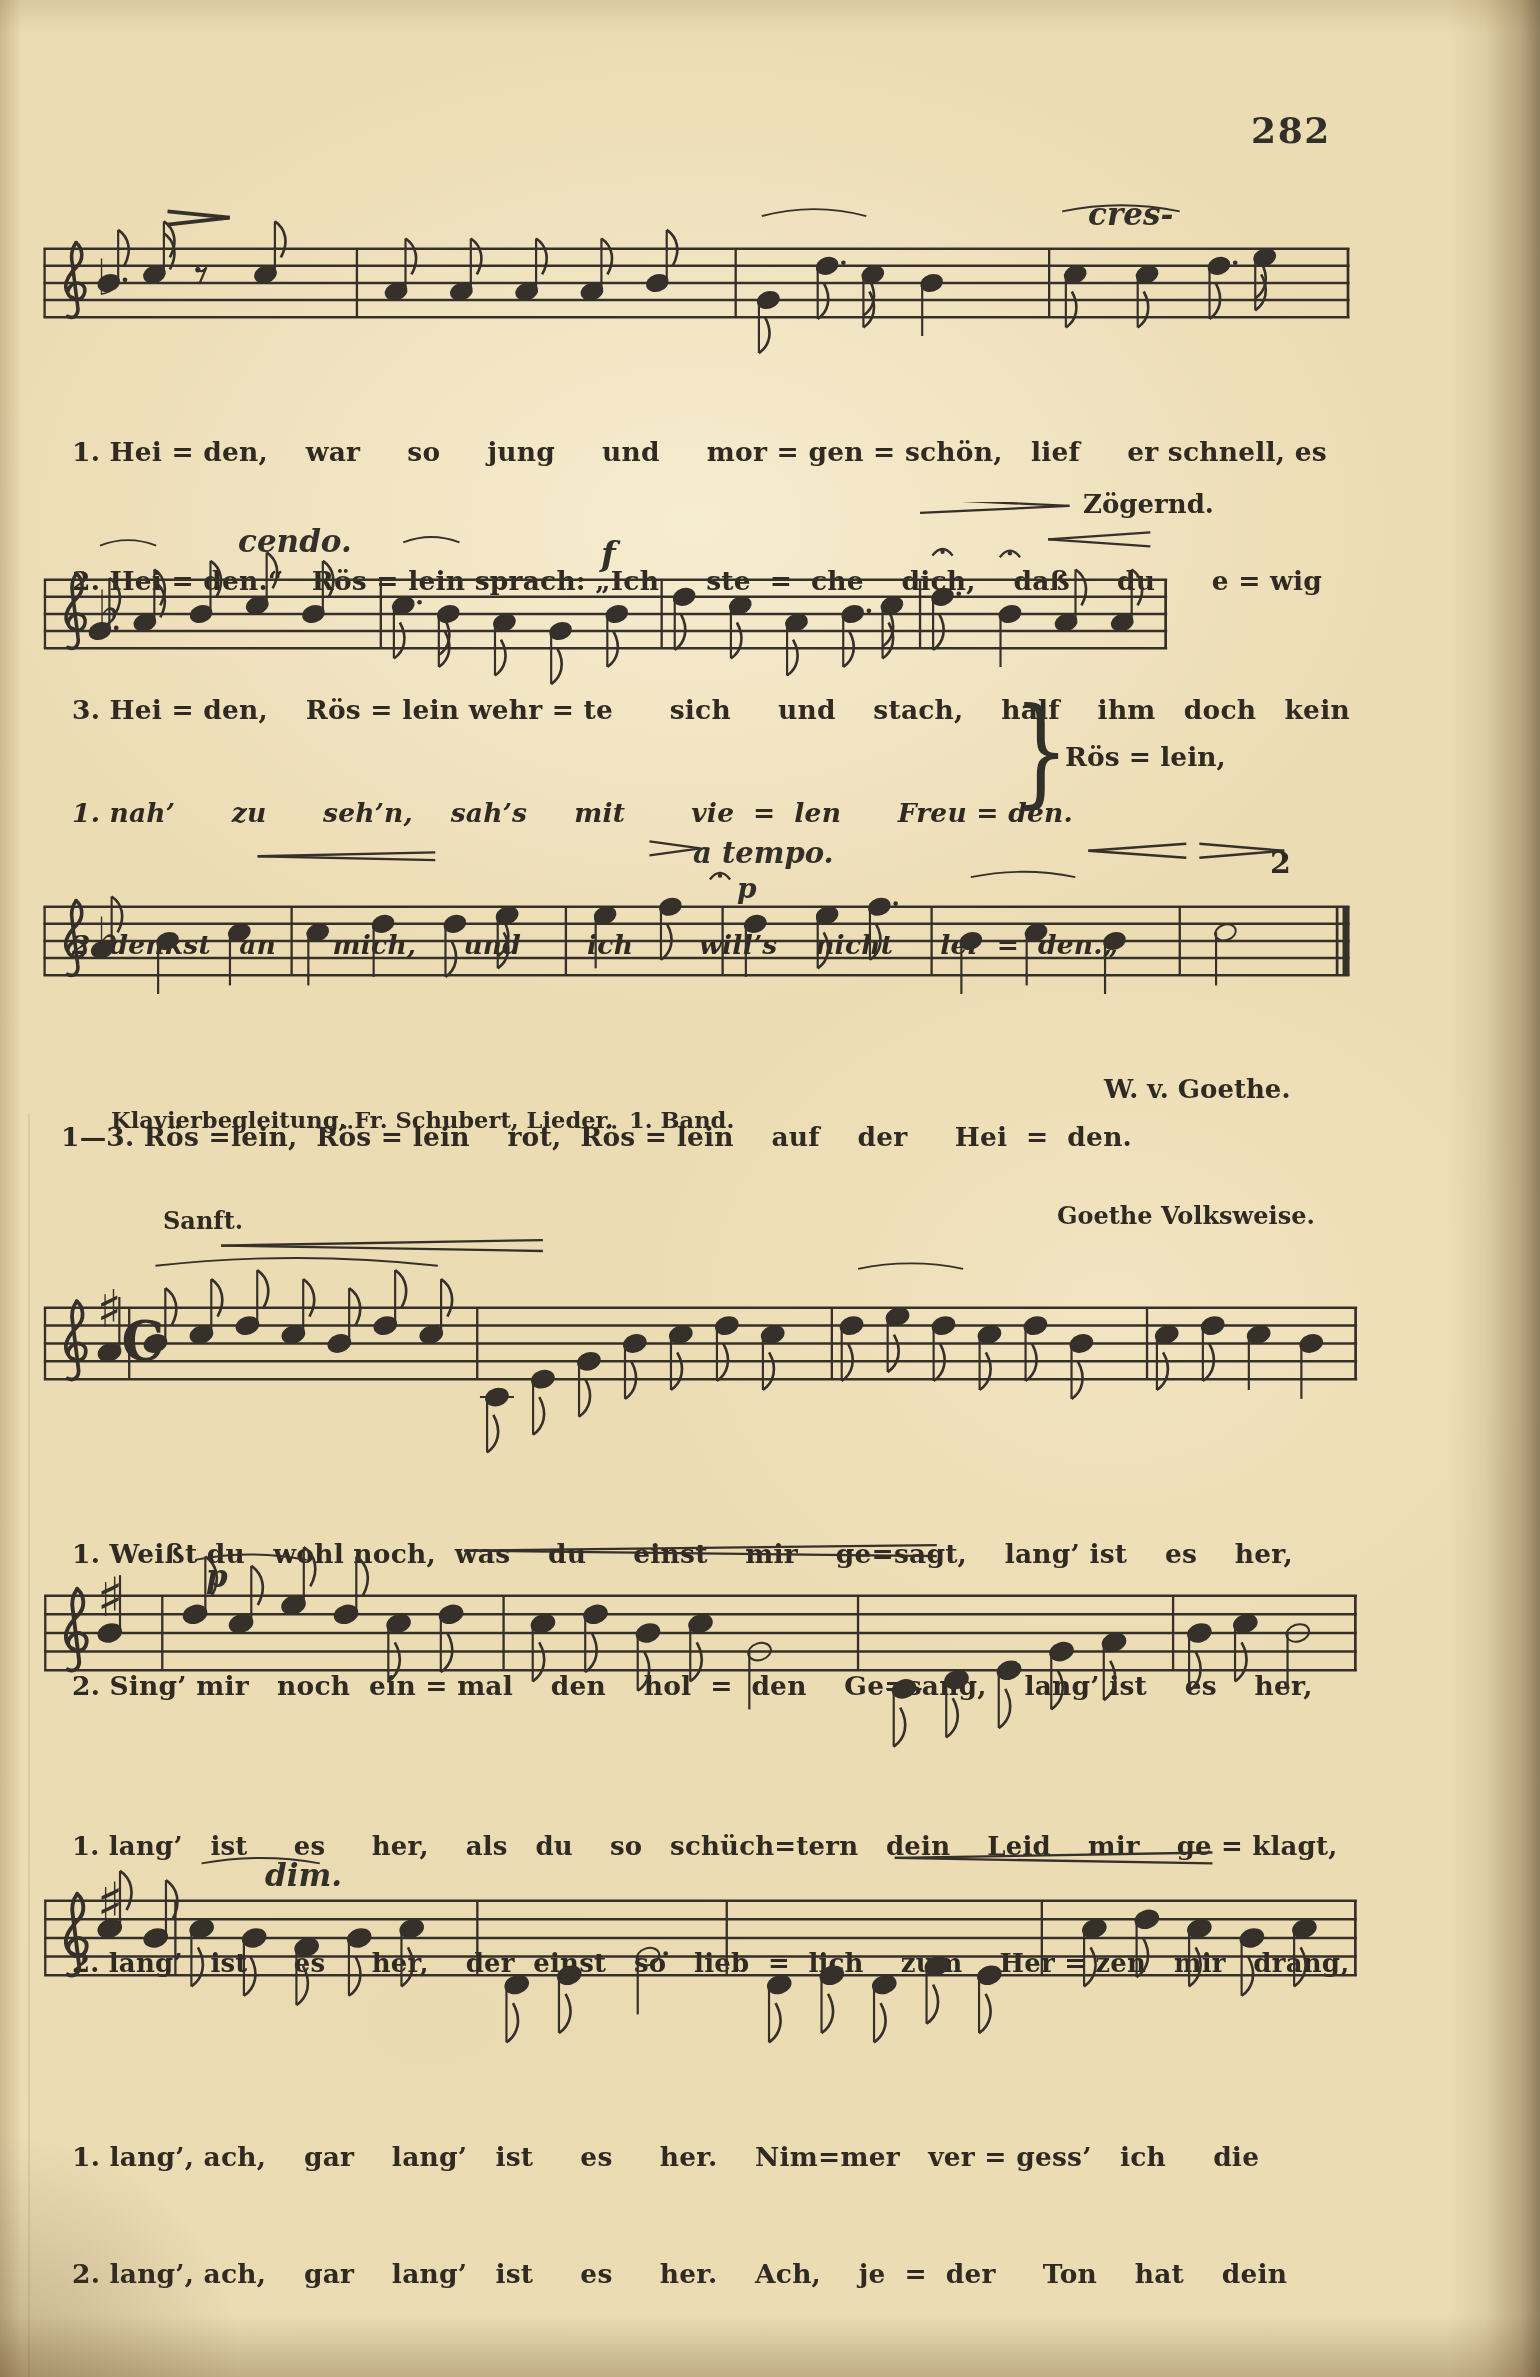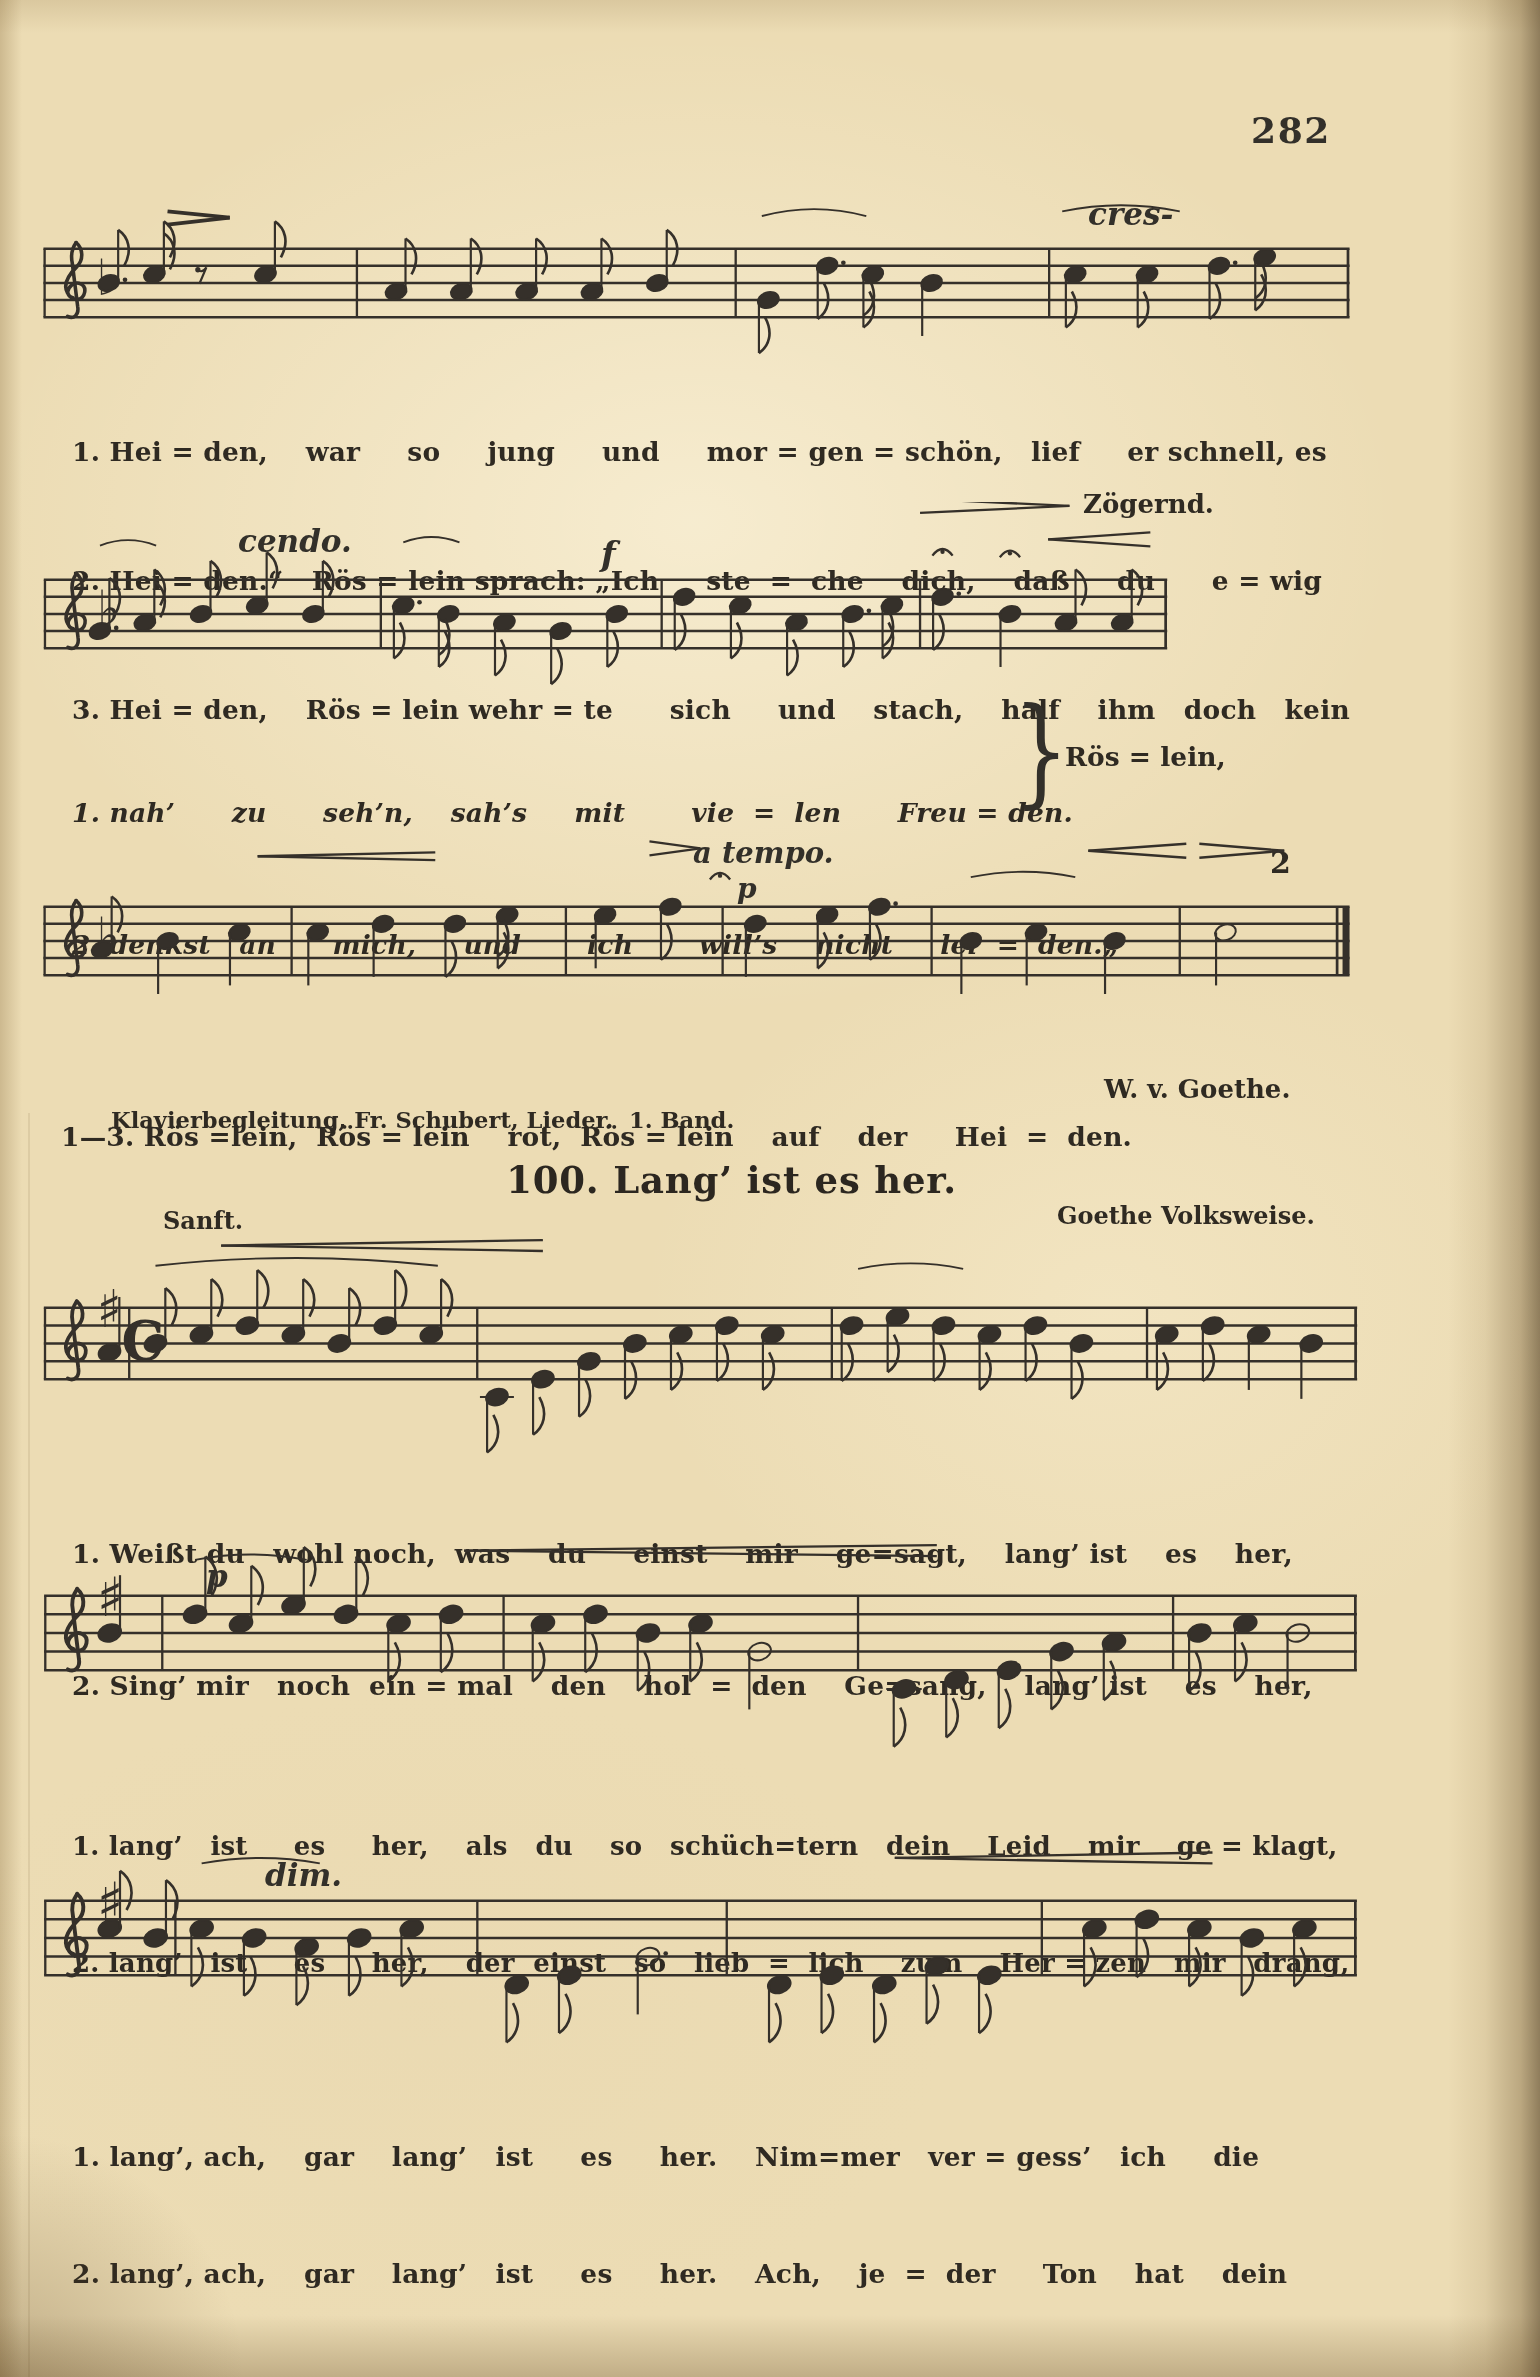--- a/index.html
+++ b/index.html
@@ -309,21 +309,20 @@
         <line x1="1596" y1="28" x2="1486.8" y2="37" stroke="#35302a" stroke-width="3"></line>
       </svg>
     </div>
 
   <div class="abs lyr" style="left:61px;top:1029px;">
     <div>1—3. Rös =lein,  Rös = lein    rot,  Rös = lein    auf    der     Hei  =  den.</div>
   </div>
   <div class="abs frak" style="left:1104px;top:1074px;font-size:26px;">W. v. Goethe.</div>
   <div class="abs frak" style="left:111px;top:1107px;font-size:22.6px;">Klavierbegleitung, Fr. Schubert, Lieder.  1. Band.</div>
 
-  <div class="abs heading" style="left:0;top:1158px;width:1463px;">100. Lang’ ist es her.</div>
   <div class="abs frak" style="left:163px;top:1206px;font-size:24px;">Sanft.</div>
   <div class="abs frak" style="left:1057px;top:1201px;font-size:24px;">Goethe Volksweise.</div>
 
   <div class="staff-box" style="left: 43px; top: 1230px; width: 1315px; height: 258px;">
       <svg width="1315" height="258" viewBox="0 0 1690 332">
         <line x1="0" y1="100" x2="1690" y2="100" stroke="#35302a" stroke-width="3.2"></line>
         <line x1="0" y1="123" x2="1690" y2="123" stroke="#35302a" stroke-width="3.2"></line>
         <line x1="0" y1="146" x2="1690" y2="146" stroke="#35302a" stroke-width="3.2"></line>
         <line x1="0" y1="169" x2="1690" y2="169" stroke="#35302a" stroke-width="3.2"></line>
         <line x1="0" y1="192" x2="1690" y2="192" stroke="#35302a" stroke-width="3.2"></line>

